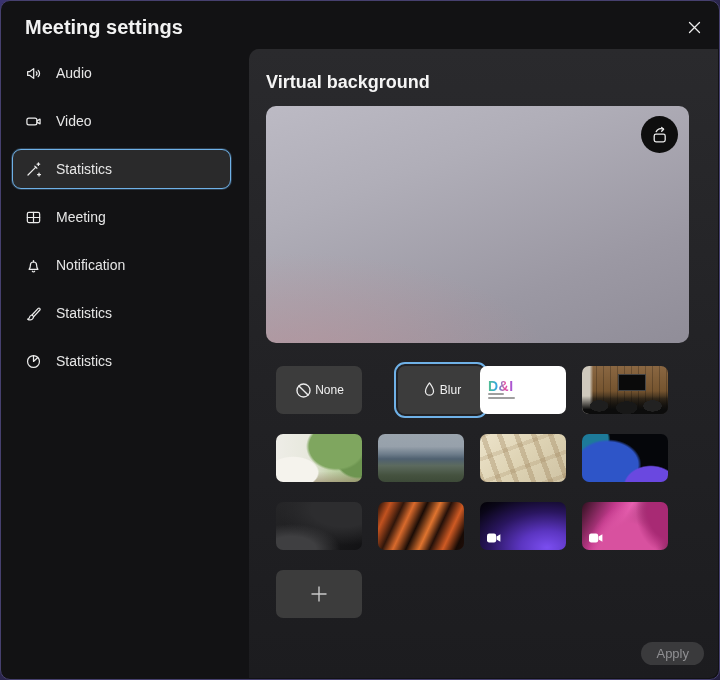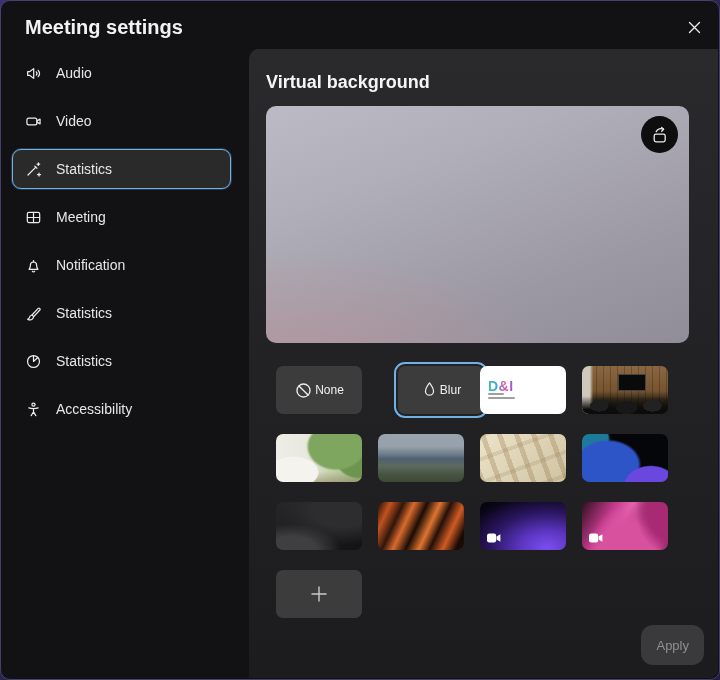--- a/index.html
+++ b/index.html
@@ -134,21 +134,21 @@
   }
   .t-pink{
     background:
       radial-gradient(55px 70px at 102% 18%,#a82a74 0 40%,rgba(168,42,116,0) 62%),
       radial-gradient(65px 80px at 55% 115%,#d8519f 0 42%,rgba(216,81,159,0) 66%),
       linear-gradient(120deg,#30101f 0%,#c23a8c 30%,#e760b0 45%,#8f2f67 65%,#c9368f 85%,#541f3e 100%);
   }
   .add-tile{background:#3c3c3c;display:flex;align-items:center;justify-content:center;}
   
   .apply-btn{
-    position:absolute;right:14px;bottom:13px;height:40px;padding:0 15px;
+    position:absolute;right:14px;bottom:13px;height:23px;padding:0 15px;
     border-radius:12px;background:#3a3a3c;color:#8f8f92;font-size:13px;
     border:none;display:flex;align-items:center;font-family:inherit;
   }
 </style>
 </head>
 <body>
 
 <div class="dialog">
 
   <div class="win-title">Meeting settings</div>
@@ -231,29 +231,20 @@
       <span class="icon">
         <svg width="17" height="17" viewBox="0 0 16 16">
             <circle class="ic" cx="8" cy="8" r="5.6"></circle>
             <path class="ic" d="M8 2.4 V8 L12 4.2"></path>
           </svg>
       </span>
       <span class="lbl">Statistics</span>
     </div>
 
 
-    <div class="side-item">
-      <span class="icon">
-        <svg width="17" height="17" viewBox="0 0 16 16">
-            <circle class="ic" cx="8" cy="3.4" r="1.5"></circle>
-            <path class="ic" d="M3.6 6.4 C5 6.9 6.5 7.1 8 7.1 s3-.2 4.4-.7 M8 7.1 v3.2 M8 10.3 L5.8 13.8 M8 10.3 L10.2 13.8"></path>
-          </svg>
-      </span>
-      <span class="lbl">Accessibility</span>
-    </div>
 
   </div>
 
   <div class="main-card">
 
     <div class="card-title">Virtual background</div>
 
     <div class="preview">
       <button class="flip-btn">
         <span>

